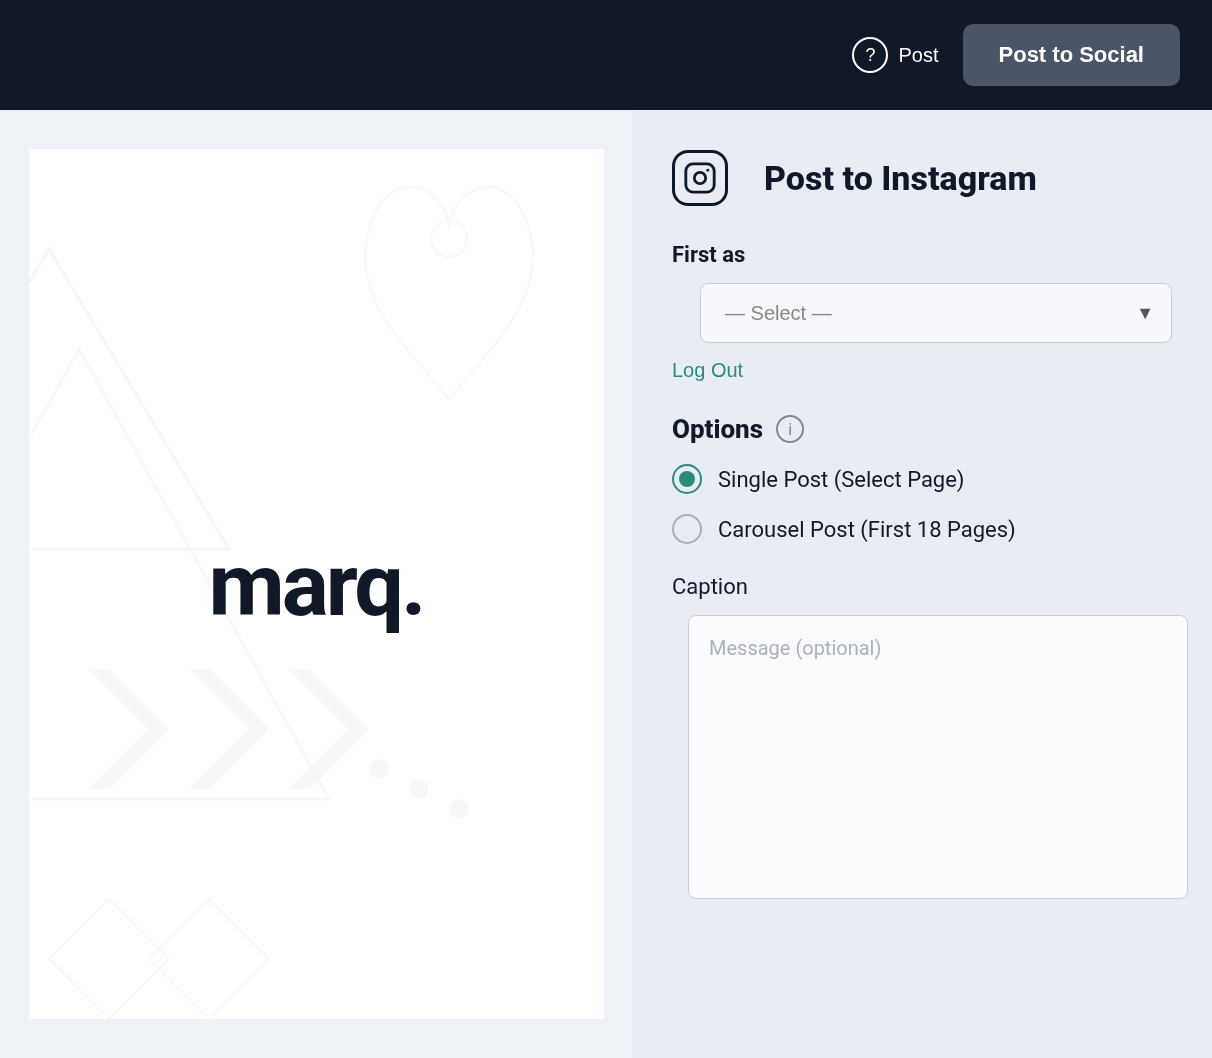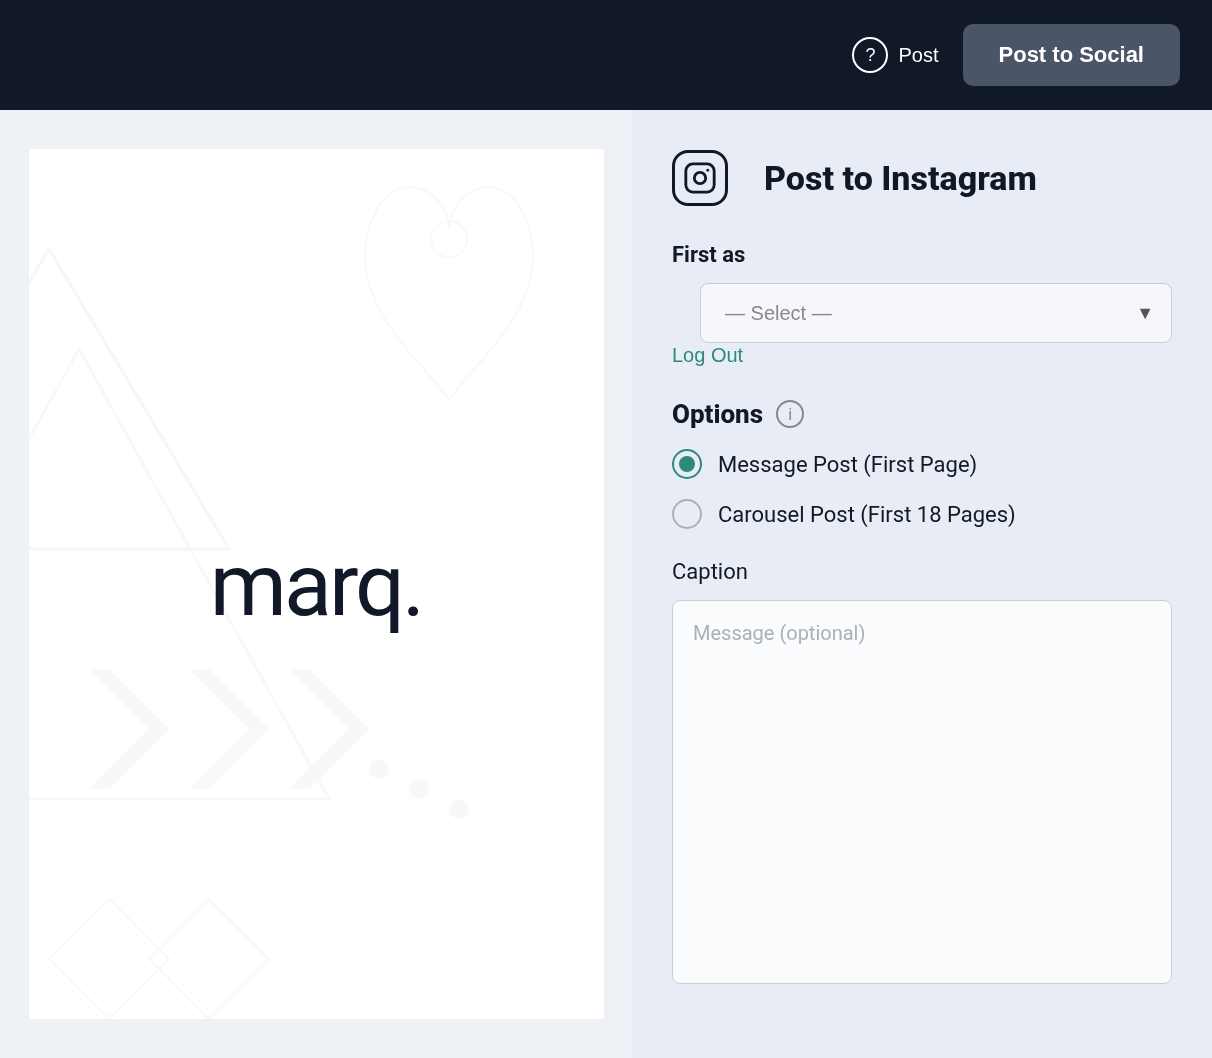--- a/index.html
+++ b/index.html
@@ -80,21 +80,21 @@
       height: 870px;
       position: relative;
       display: flex;
       align-items: center;
       justify-content: center;
       overflow: hidden;
     }
 
     .canvas-logo {
       font-size: 88px;
-      font-weight: 400;
+      font-weight: 700;
       color: #111827;
       letter-spacing: -3px;
       z-index: 2;
       position: relative;
       text-align: center;
     }
 
     
     .bg-shapes {
       position: absolute;
@@ -140,21 +140,21 @@
     
     .section-label {
       font-size: 22px;
       font-weight: 700;
       color: #111827;
       margin-bottom: 16px;
     }
 
     .select-wrapper {
       position: relative;
-      margin-bottom: 1px;
+      margin-bottom: 16px;
       padding-left: 28px;
     }
     .select-dropdown {
       width: 100%;
       padding: 18px 50px 18px 24px;
       font-size: 20px;
       color: #888;
       border: 1.5px solid #c8cdd8;
       border-radius: 8px;
       background-color: #f5f7fa;
@@ -247,30 +247,31 @@
 
     
     .caption-label {
       font-size: 22px;
       font-weight: 400;
       color: #111827;
       margin-bottom: 16px;
     }
     .caption-textarea {
       width: 100%;
-      height: 384px;
+      height: 284px;
       padding: 20px;
       font-size: 20px;
       color: #888;
       border: 1.5px solid #c8cdd8;
       border-radius: 8px;
       background-color: #fafbfc;
       resize: none;
       outline: none;
       font-family: inherit;
+      margin-left: 16px;
     }
     .caption-textarea::placeholder {
       color: #aab0bb;
     }
   </style>
 </head>
 <body>
 
 <header class="topbar">
   <button class="help-btn">
@@ -345,21 +346,21 @@
           <span>i</span>
         </span>
       </div>
 
       <div class="radio-group">
 
         <label class="radio-item">
           <div class="radio-outer">
             <div class="radio-inner"></div>
           </div>
-          <span class="radio-label">Message Post (First Page)</span>
+          <span class="radio-label">Single Post (Select Page)</span>
         </label>
 
         <label class="radio-item">
           <div class="radio-outer unchecked">
           </div>
           <span class="radio-label">Carousel Post (First 18 Pages)</span>
         </label>
       </div>
     </div>
 

